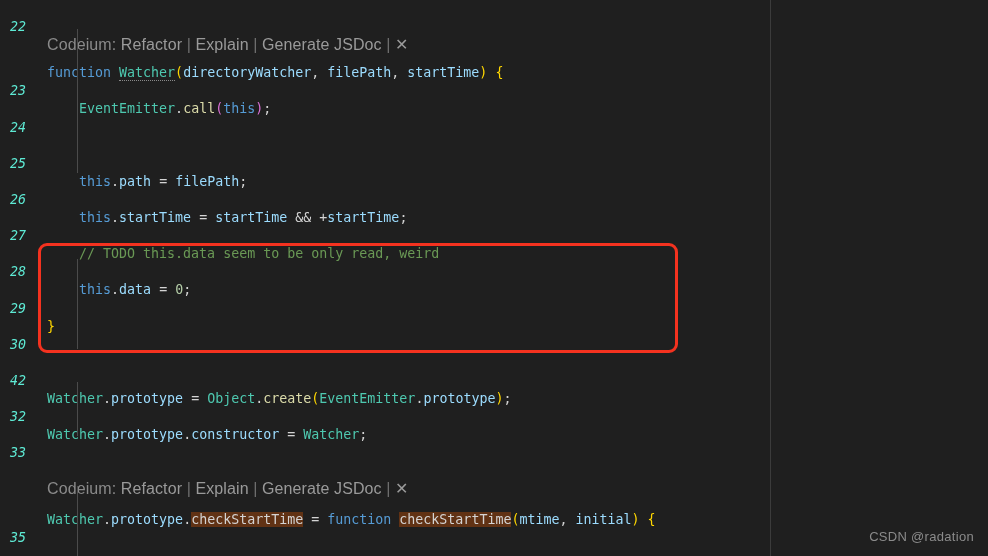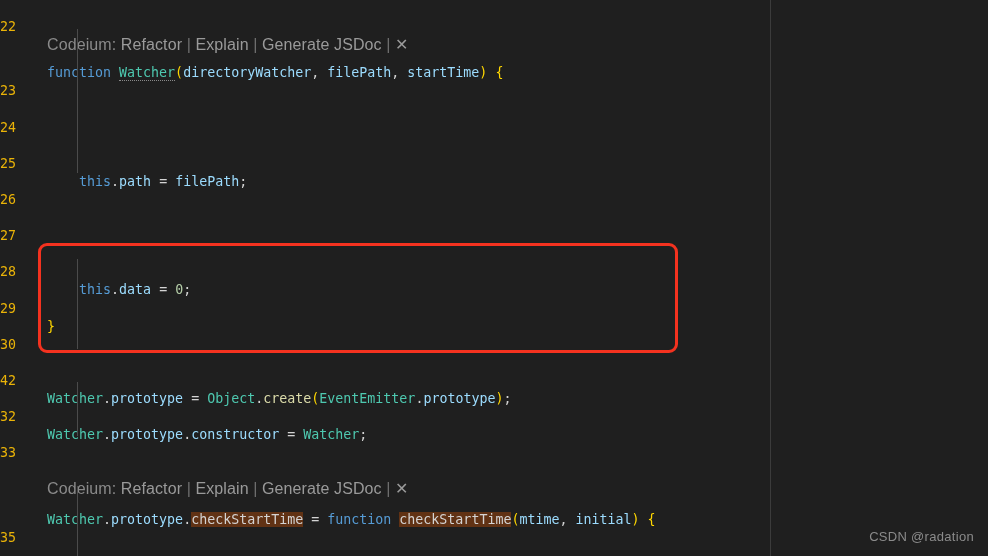--- a/index.html
+++ b/index.html
@@ -53,25 +53,26 @@
   }
   .row.lens {
     height: 17px;
     line-height: 17px;
   }
 
   .ln {
     position: absolute;
     left: 0;
     width: 36px;
-    text-align: left;
-    color: #eab308;
+    text-align: center;
+    color: #5eead4;
     font-size: 13.3px;
     font-family: "DejaVu Sans Mono", "Liberation Mono", monospace;
     user-select: none;
+    font-style: italic;
   }
 
   .code {
     position: absolute;
     left: 47px;
     top: 0;
     color: #d4d4d4;
     font-size: 13.3px;
     white-space: pre;
   }
@@ -149,37 +150,40 @@
       <span class="lenstext"><span>Codeium:</span> <span class="act">Refactor</span> <span class="sep">|</span> <span class="act">Explain</span> <span class="sep">|</span> <span class="act">Generate JSDoc</span> <span class="sep">|</span> <span class="xclose">✕</span></span>
     </div>
 
     <div class="row" style="top:29px">
       <span class="ln">23</span>
       <span class="code"><span class="kw">function</span> <span class="typ dotted">Watcher</span><span class="p1">(</span><span class="par">directoryWatcher</span><span class="op">, </span><span class="par">filePath</span><span class="op">, </span><span class="par">startTime</span><span class="p1">)</span> <span class="p1">{</span></span>
     </div>
 
     <div class="row" style="top:47px">
       <span class="ln">24</span>
+      <span class="code">    <span class="typ">EventEmitter</span><span class="op">.</span><span class="fn">call</span><span class="p2">(</span><span class="kw">this</span><span class="p2">)</span><span class="op">;</span></span>
     </div>
 
     <div class="row" style="top:65px">
       <span class="ln">25</span>
     </div>
 
     <div class="row" style="top:83px">
       <span class="ln">26</span>
       <span class="code">    <span class="kw">this</span><span class="op">.</span><span class="par">path</span> <span class="op">=</span> <span class="par">filePath</span><span class="op">;</span></span>
     </div>
 
     <div class="row" style="top:101px">
       <span class="ln">27</span>
+      <span class="code">    <span class="kw">this</span><span class="op">.</span><span class="par">startTime</span> <span class="op">=</span> <span class="par">startTime</span> <span class="op">&amp;&amp;</span> <span class="op">+</span><span class="par">startTime</span><span class="op">;</span></span>
     </div>
 
     <div class="row" style="top:119px">
       <span class="ln">28</span>
+      <span class="code">    <span class="cmt">// TODO this.data seem to be only read, weird</span></span>
     </div>
 
     <div class="row" style="top:137px">
       <span class="ln">29</span>
       <span class="code">    <span class="kw">this</span><span class="op">.</span><span class="par">data</span> <span class="op">=</span> <span class="num">0</span><span class="op">;</span></span>
     </div>
 
     <div class="row" style="top:155px">
       <span class="ln">30</span>
       <span class="code"><span class="p1">}</span></span>

